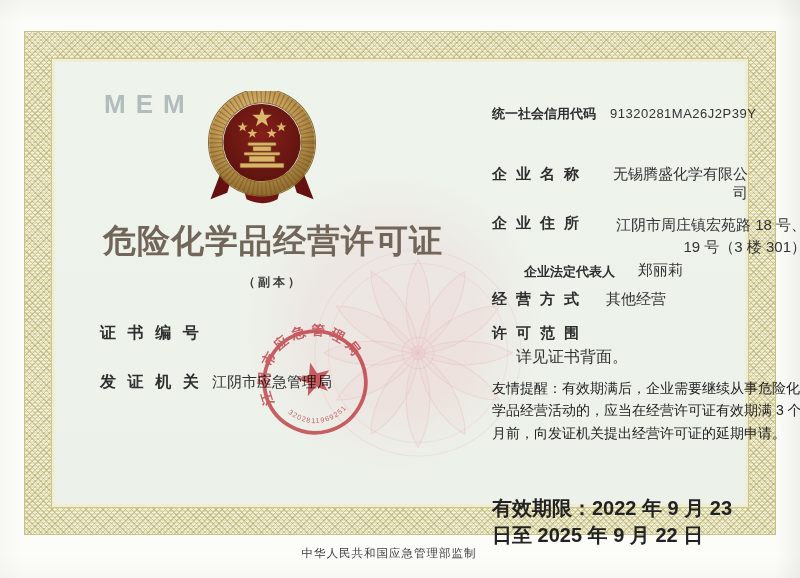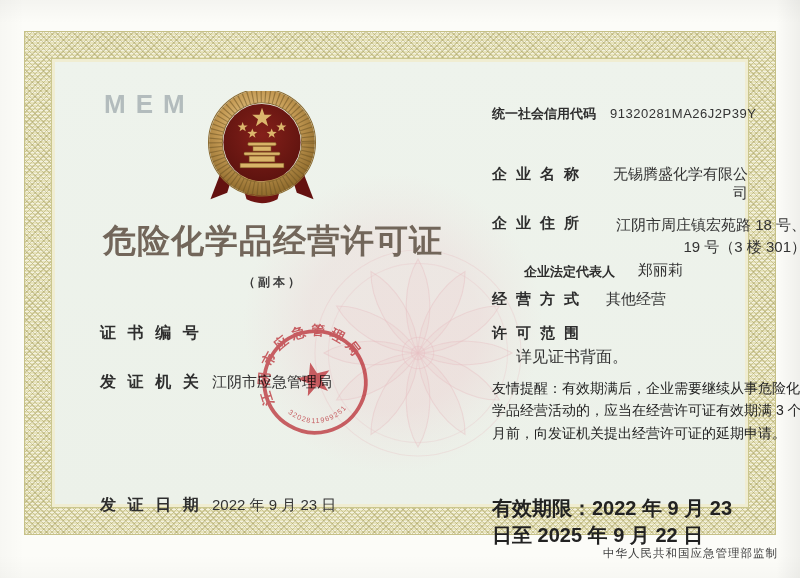--- a/index.html
+++ b/index.html
@@ -38,21 +38,21 @@
   .credit .lbl{font-size:13px;width:118px;flex:0 0 118px;}
   .credit .val{font-size:13px;letter-spacing:.5px;padding-top:1px;}
   .legal .lbl{font-size:13px;padding-top:2px;margin-left:32px;}
   .addr .val{width:200px;line-height:1.45;}
   .scope-note{position:absolute;left:464px;top:288px;font-size:16px;color:#333;}
   .reminder{position:absolute;left:440px;top:318px;width:314px;font-size:14px;line-height:1.6;color:#222;}
   .validity{position:absolute;left:440px;top:436px;font-size:20px;font-weight:bold;color:#222;}
   
   .rosette{position:absolute;left:254px;top:182px;width:224px;height:224px;opacity:.55;pointer-events:none;}
   .seal{position:absolute;left:204px;top:264px;width:118px;height:118px;transform:rotate(-14deg);opacity:.85;mix-blend-mode:multiply;}
-  .footer{position:absolute;left:0;top:546px;width:778px;text-align:right;font-size:11.5px;color:#3c3c3c;letter-spacing:1px;}
+  .footer{position:absolute;left:0;top:546px;width:778px;text-align:center;font-size:11.5px;color:#3c3c3c;letter-spacing:1px;}
 </style>
 </head>
 <body>
 
 <div class="page">
 
   <div class="certificate">
     <div class="cert-inner">
 
       <svg class="rosette" viewBox="0 0 100 100" aria-hidden="true">
@@ -127,24 +127,20 @@
       <div class="title">危险化学品经营许可证</div>
       <div class="subtitle">（副本）</div>
 
       <div class="row lrow" style="top:264px">
         <span class="lbl">证 书 编 号</span>
       </div>
       <div class="row lrow" style="top:313px">
         <span class="lbl">发 证 机 关</span>
         <span class="val">江阴市应急管理局</span>
       </div>
-      <div class="row lrow" style="top:436px">
-        <span class="lbl">发 证 日 期</span>
-        <span class="val">2022 年 9 月 23 日</span>
-      </div>
 
       <svg class="seal" viewBox="0 0 100 100" aria-hidden="true">
         <defs>
           <path id="sealTop" d="M 16,68 A 39,39 0 1 1 84,68" fill="none"></path>
           <path id="sealBottom" d="M 19,66 A 35,35 0 0 0 81,66" fill="none"></path>
         </defs>
         <circle cx="50" cy="50" r="43" fill="none" stroke="#cf4a52" stroke-width="3.2"></circle>
         <path fill="#cf4a52" d="M50,33 L53.53,43.15 L64.27,43.36 L55.71,49.85 L58.82,60.14 L50,54 L41.18,60.14 L44.29,49.85 L35.73,43.36 L46.47,43.15 Z"></path>
         <text font-size="11.5" font-weight="bold" fill="#cf4a52" letter-spacing="4" font-family="Liberation Sans,sans-serif">
           <textPath href="#sealTop" startOffset="6%">江阴市应急管理局</textPath>

